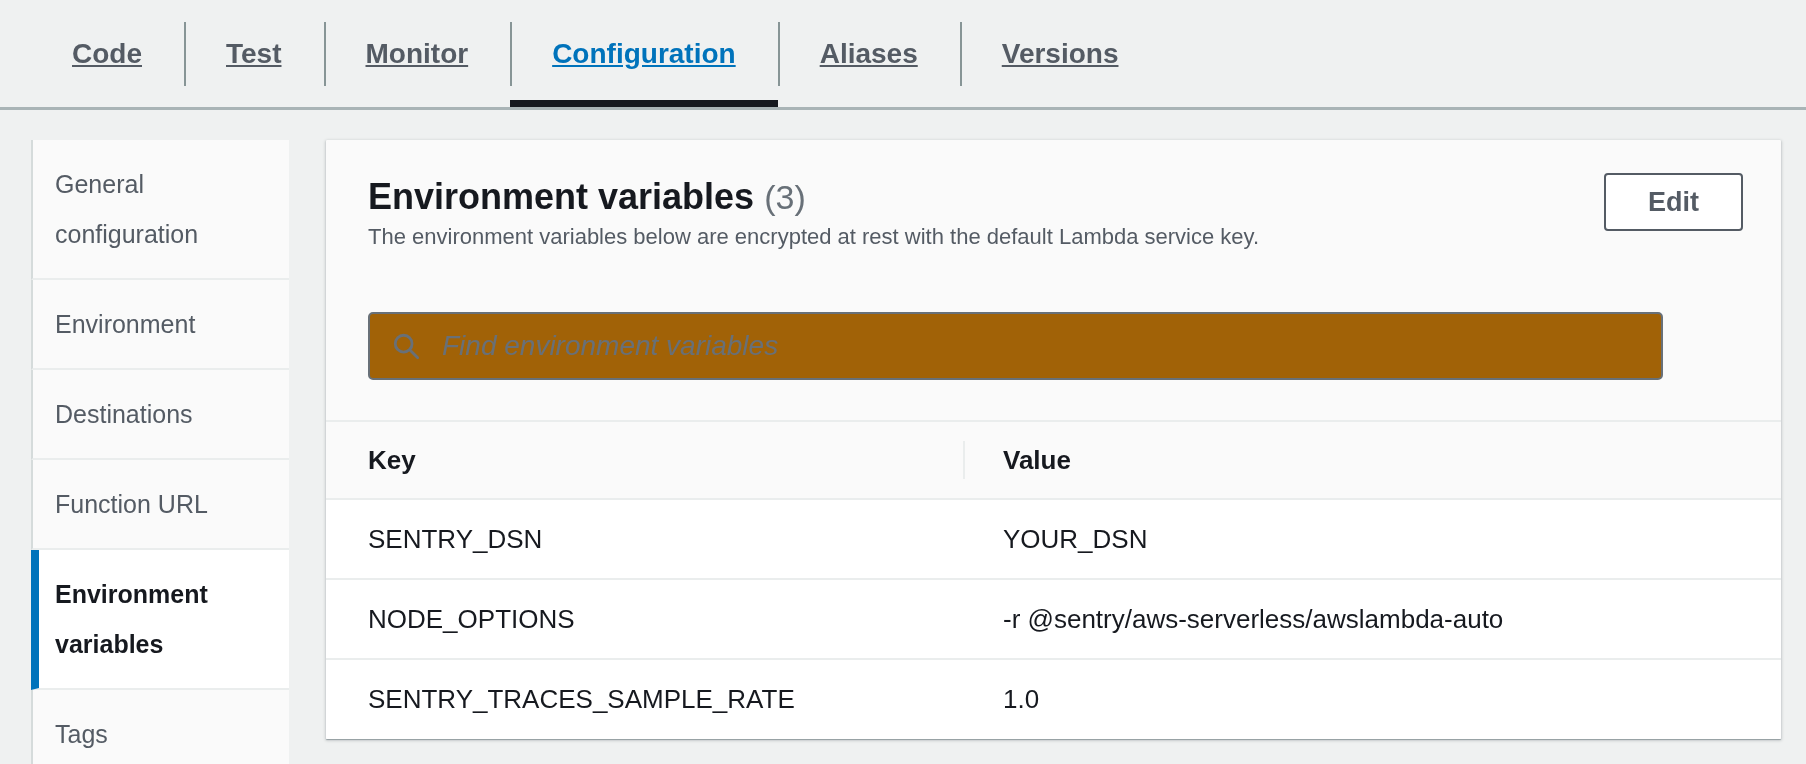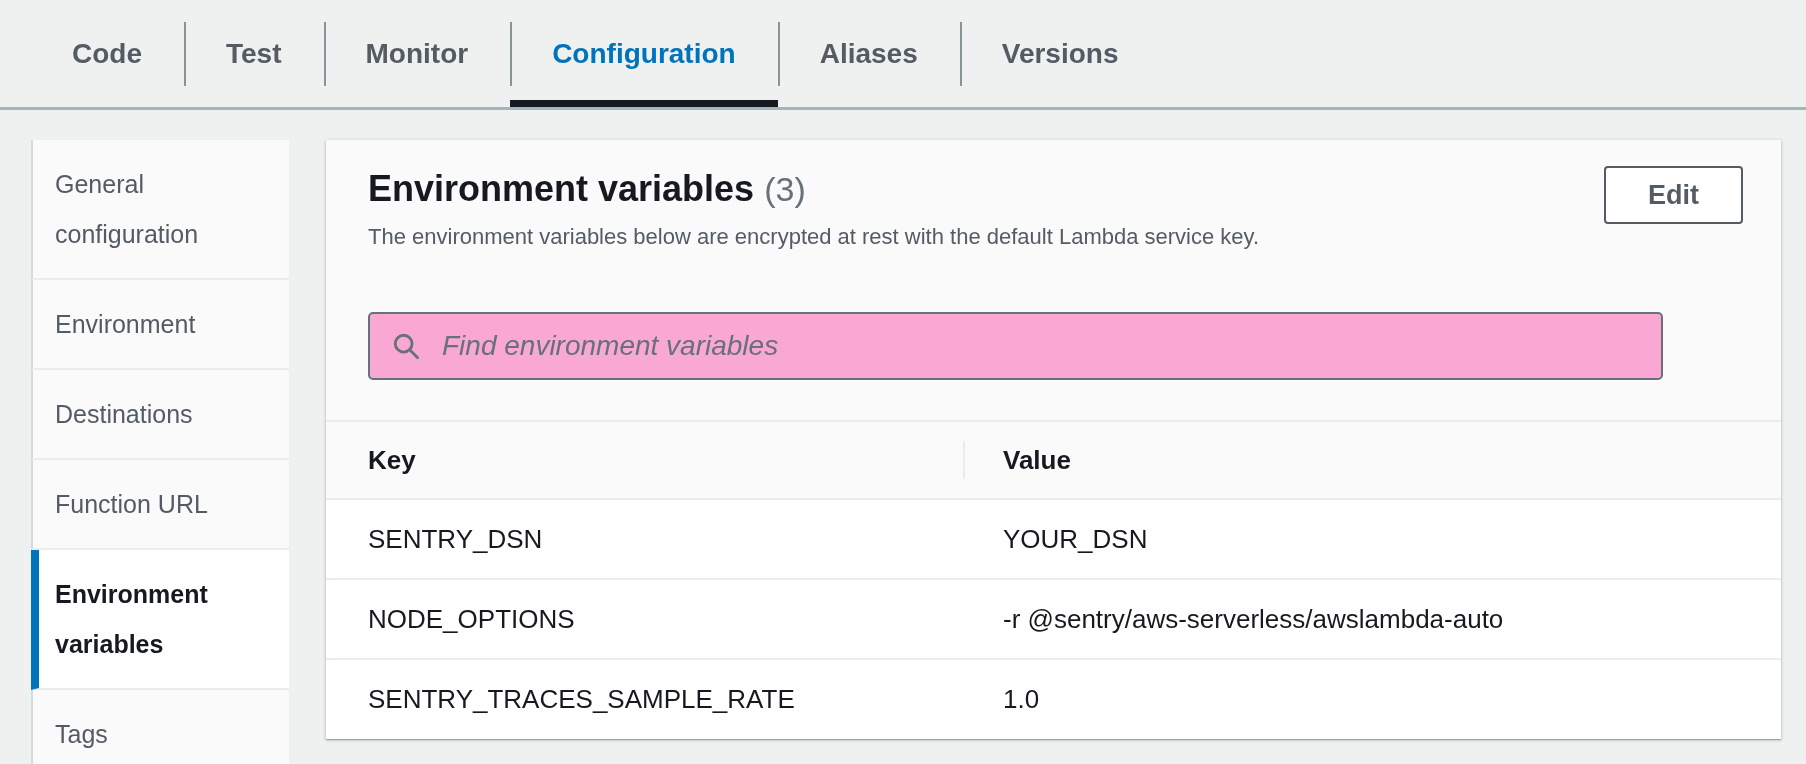--- a/index.html
+++ b/index.html
@@ -11,21 +11,21 @@
   }
 
   
   .tabbar {
     height:110px; display:flex; align-items:stretch;
     padding-left:30px; border-bottom:3px solid #a9b4b6; background:#eff1f1;
   }
   .tab {
     position:relative; display:flex; align-items:center; justify-content:center;
     padding:0 42px; font-size:28px; font-weight:bold; color:#545b64;
-    cursor:pointer; white-space:nowrap;
+    cursor:pointer; white-space:nowrap;text-decoration:underline;
   }
   .tab + .tab::before {
     content:""; position:absolute; left:0; top:22px; height:64px; width:2px;
     background:#879596;
   }
   .tab.active { color:#0073bb; }
   .tab.active::after {
     content:""; position:absolute; left:0; right:0; bottom:0; height:7px;
     background:#16191f;
   }
@@ -46,32 +46,32 @@
   }
 
   
   .card {
     flex:1; margin-left:37px; height:599px; background:#fafafa;
     box-shadow:0 1px 1px 0 rgba(0,28,36,.3), 0 1px 3px 1px rgba(0,28,36,.15);
     border-radius:1px; overflow:hidden;
   }
   .card-head { padding:26px 38px 0 42px; }
   .title-row { display:flex; align-items:flex-start; justify-content:space-between; height:46px; }
-  .card-title { font-size:36px; font-weight:bold; color:#16191f; line-height:46px; }
+  .card-title { font-size:36px; font-weight:bold; color:#16191f; line-height:46px;margin-top:8px; }
   .card-count { font-size:34px; font-weight:normal; color:#687078; }
   .edit-btn {
-    background:#ffffff; border:2px solid #545b64; border-radius:4px;
+    margin-top:7px; background:#ffffff; border:2px solid #545b64; border-radius:4px;
     color:#545b64; font-weight:bold; font-size:27px; padding:12px 42px; line-height:30px;
     cursor:pointer; font-family:inherit;
   }
   .card-desc { margin-top:10px; font-size:22px; line-height:30px; color:#545b64; }
 
   .search-wrap { margin:60px 42px 0 42px; position:relative; }
   .search-input {
-    width:1295px; max-width:100%; height:68px; background:#f9a8d4;
+    width:1295px; max-width:100%; height:68px; background:#a16207;
     border:2px solid #687078; border-radius:5px; padding:0 20px 0 72px;
     font-size:28px; font-style:italic; color:#16191f; font-family:inherit;
   }
   .search-input::placeholder { color:#687078; opacity:1; font-style:italic; }
   .search-icon { position:absolute; left:24px; top:20px; width:28px; height:28px; }
 
   
   .table { margin-top:40px; }
   .thead {
     display:flex; align-items:center; height:80px;

